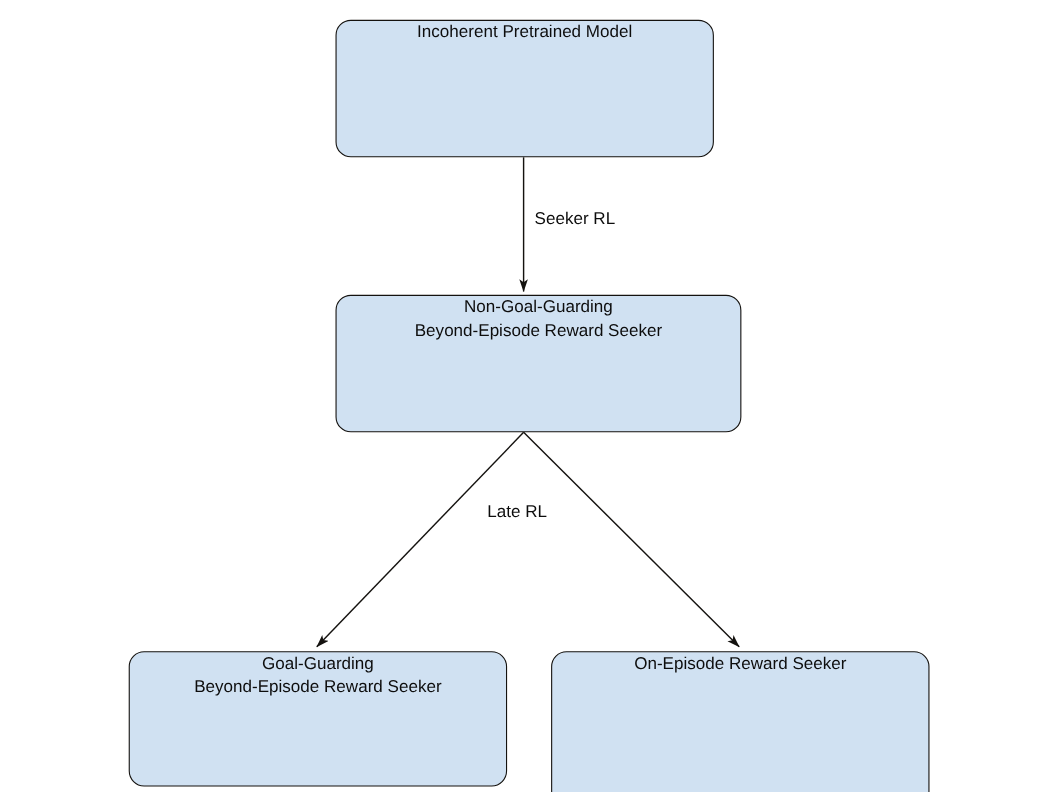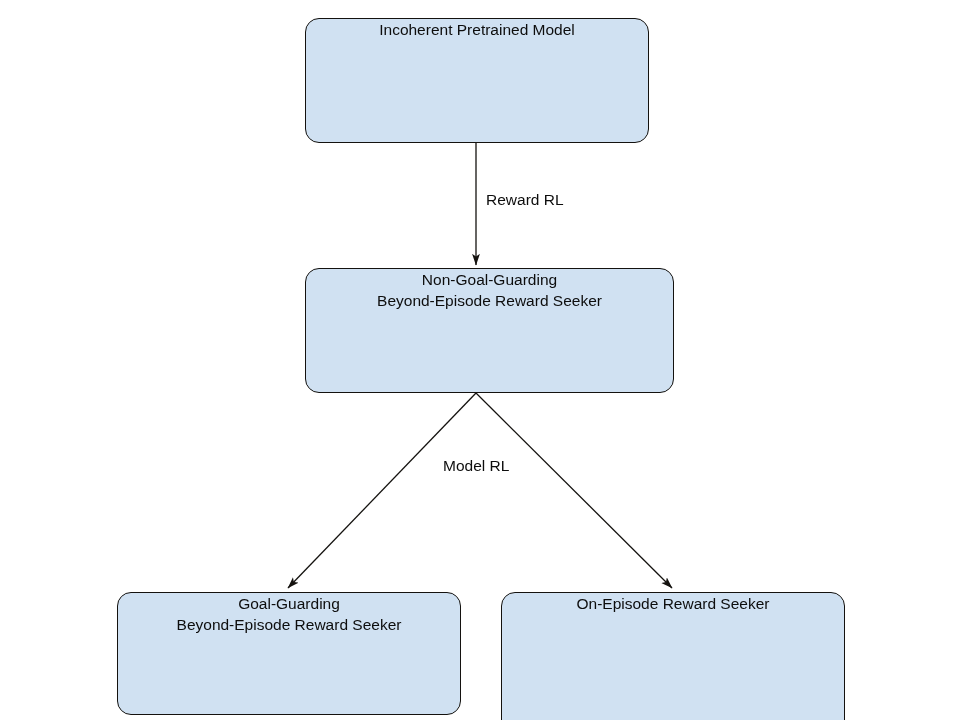--- a/index.html
+++ b/index.html
@@ -128,17 +128,17 @@
 
   <div class="node" id="node-goal-guarding">
     <span class="node-label">Goal-Guarding
 Beyond-Episode Reward Seeker</span>
   </div>
 
   <div class="node" id="node-on-episode">
     <span class="node-label">On-Episode Reward Seeker</span>
   </div>
 
-  <div class="edge-label" id="edge-label-early-rl">Reward RL</div>
+  <div class="edge-label" id="edge-label-early-rl">Seeker RL</div>
 
-  <div class="edge-label" id="edge-label-late-rl">Model RL</div>
+  <div class="edge-label" id="edge-label-late-rl">Late RL</div>
 
 </div>
 
 </body></html>

